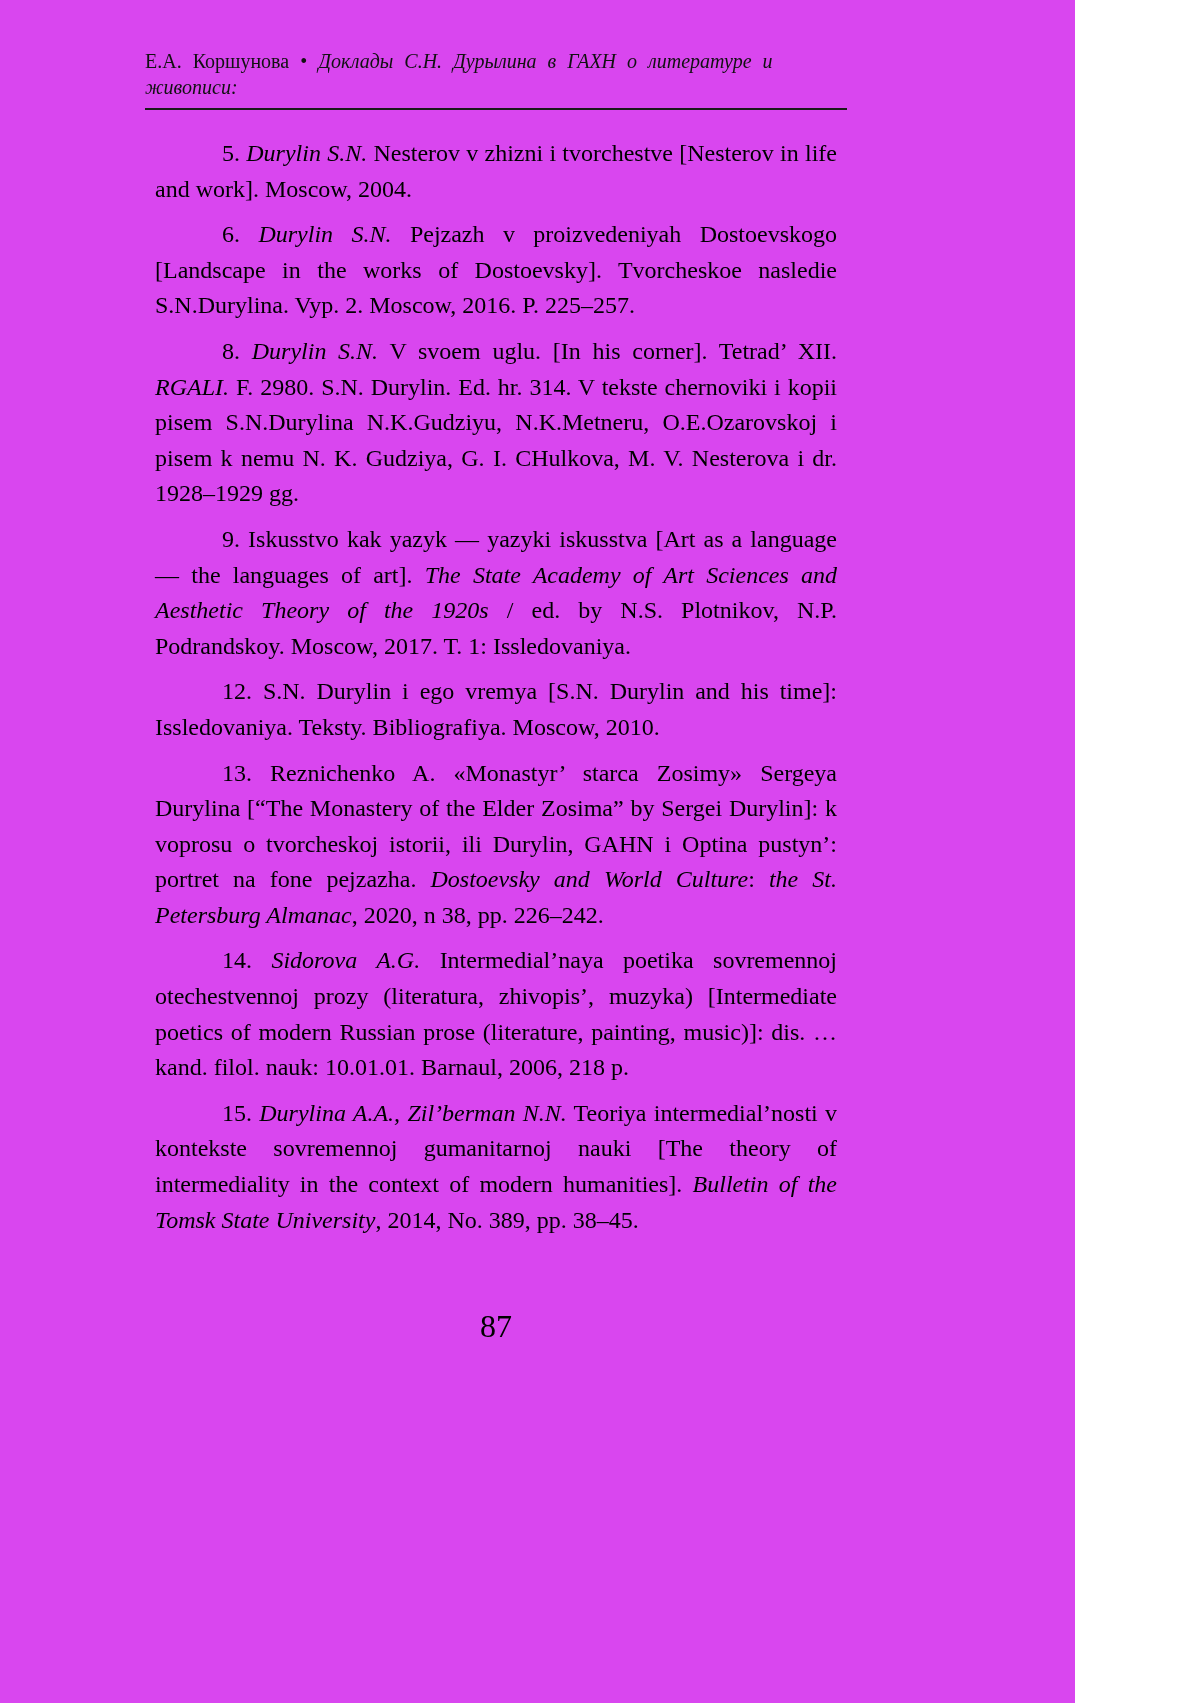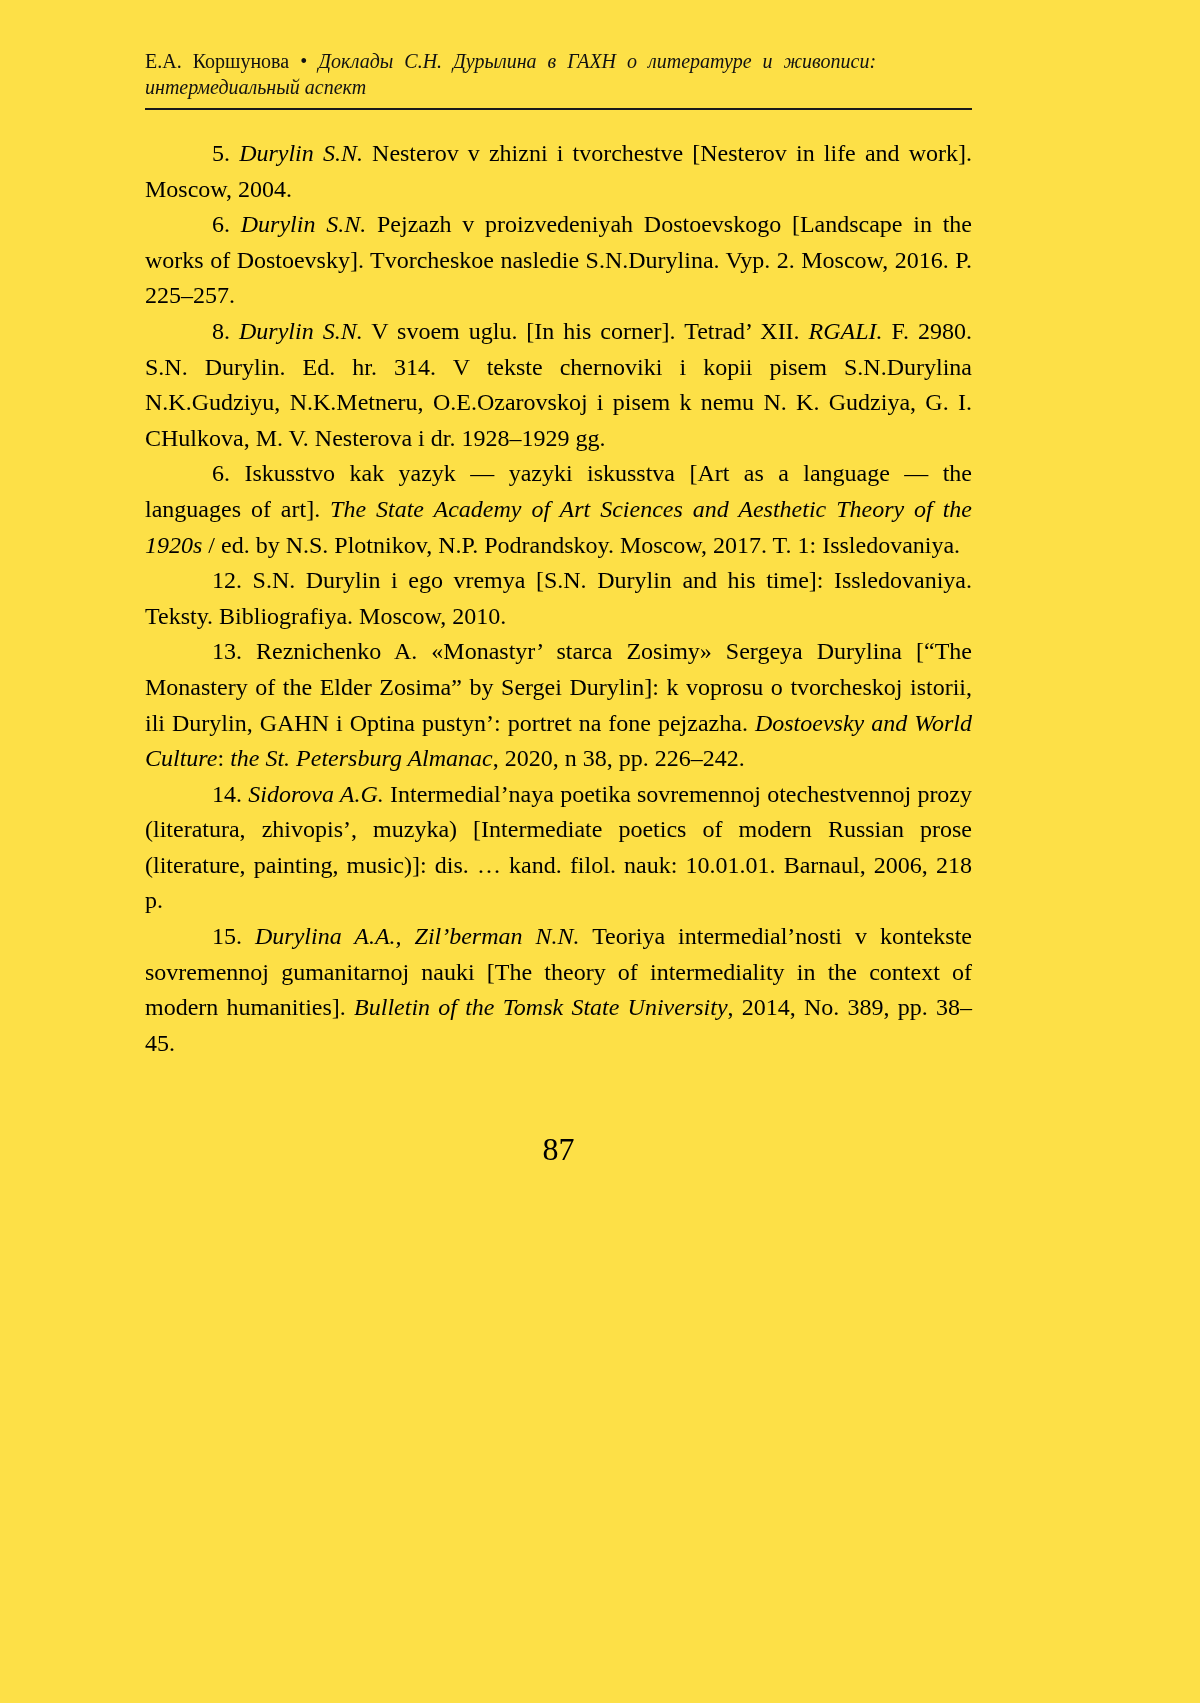--- a/index.html
+++ b/index.html
@@ -1,21 +1,21 @@
 <!DOCTYPE html>
 <html lang="ru"><head>
 <meta charset="utf-8">
 <title>Page 87</title>
 <style>
   * { margin: 0; padding: 0; box-sizing: border-box; }
   html, body { background: #ffffff; }
   .page {
-    width: 1200px;
+    width: 1075px;
     height: 1703px;
-    background: #fde047;
+    background: #d946ef;
     color: #000000;
     font-family: "Liberation Serif", "DejaVu Serif", serif;
     overflow: hidden;
   }
   .content {
     padding: 48px 228px 0 145px; 
   }
   .running-header {
     font-size: 20px;
     line-height: 26px;
@@ -31,51 +31,48 @@
   }
   .references {
     margin-top: 26px;
     font-size: 24px;
     line-height: 35.6px;
     text-align: justify;
     text-justify: inter-word;
   }
   p.ref {
     text-indent: 67px;
-    margin: 0;
+    margin: 10px;
   }
   .page-footer {
     margin-top: 70px;
     text-align: center;
     font-size: 32px;
   }
 </style>
 </head>
 <body>
 
 <div class="page">
   <div class="content">
 
     <div class="running-header">
       <div class="header-line1">
         <span>Е.А. Коршунова</span>
         <span>•</span>
         <span class="it">Доклады С.Н. Дурылина в ГАХН о литературе и живописи:</span>
       </div>
-      <div class="header-line2">
-        <span class="it">интермедиальный аспект</span>
-      </div>
       <hr class="header-rule">
     </div>
 
     <div class="references">
         <p class="ref"><span>5. </span><span class="it">Durylin S.N.</span><span> Nesterov v zhizni i tvorchestve [Nesterov in life and work]. Moscow, 2004.</span></p>
         <p class="ref"><span>6. </span><span class="it">Durylin S.N.</span><span> Pejzazh v proizvedeniyah Dostoevskogo [Landscape in the works of Dostoevsky]. Tvorcheskoe nasledie S.N.Durylina. Vyp. 2. Moscow, 2016. P. 225–257.</span></p>
         <p class="ref"><span>8. </span><span class="it">Durylin S.N.</span><span> V svoem uglu. [In his corner]. Tetrad’ XII. </span><span class="it">RGALI.</span><span> F. 2980. S.N. Durylin. Ed. hr. 314. V tekste chernoviki i kopii pisem S.N.Durylina N.K.Gudziyu, N.K.Metneru, O.E.Ozarovskoj i pisem k nemu N. K. Gudziya, G. I. CHulkova, M. V. Nesterova i dr. 1928–1929 gg.</span></p>
-        <p class="ref"><span>6. Iskusstvo kak yazyk — yazyki iskusstva [Art as a language — the languages of art]. </span><span class="it">The State Academy of Art Sciences and Aesthetic Theory of the 1920s</span><span> / ed. by N.S. Plotnikov, N.P. Podrandskoy. Moscow, 2017. T. 1: Issledovaniya.</span></p>
+        <p class="ref"><span>9. Iskusstvo kak yazyk — yazyki iskusstva [Art as a language — the languages of art]. </span><span class="it">The State Academy of Art Sciences and Aesthetic Theory of the 1920s</span><span> / ed. by N.S. Plotnikov, N.P. Podrandskoy. Moscow, 2017. T. 1: Issledovaniya.</span></p>
         <p class="ref"><span>12. S.N. Durylin i ego vremya [S.N. Durylin and his time]: Issledovaniya. Teksty. Bibliografiya. Moscow, 2010.</span></p>
         <p class="ref"><span>13. Reznichenko A. «Monastyr’ starca Zosimy» Sergeya Durylina [“The Monastery of the Elder Zosima” by Sergei Durylin]: k voprosu o tvorcheskoj istorii, ili Durylin, GAHN i Optina pustyn’: portret na fone pejzazha. </span><span class="it">Dostoevsky and World Culture</span><span>: </span><span class="it">the St. Petersburg Almanac</span><span>, 2020, n 38, pp. 226–242.</span></p>
         <p class="ref"><span>14. </span><span class="it">Sidorova A.G.</span><span> Intermedial’naya poetika sovremennoj otechestvennoj prozy (literatura, zhivopis’, muzyka) [Intermediate poetics of modern Russian prose (literature, painting, music)]: dis. … kand. filol. nauk: 10.01.01. Barnaul, 2006, 218 p.</span></p>
         <p class="ref"><span>15. </span><span class="it">Durylina A.A., Zil’berman N.N.</span><span> Teoriya intermedial’nosti v kontekste sovremennoj gumanitarnoj nauki [The theory of intermediality in the context of modern humanities]. </span><span class="it">Bulletin of the Tomsk State University</span><span>, 2014, No. 389, pp. 38–45.</span></p>
       </div>
 
     <div class="page-footer">
       <span>87</span>
     </div>
 

